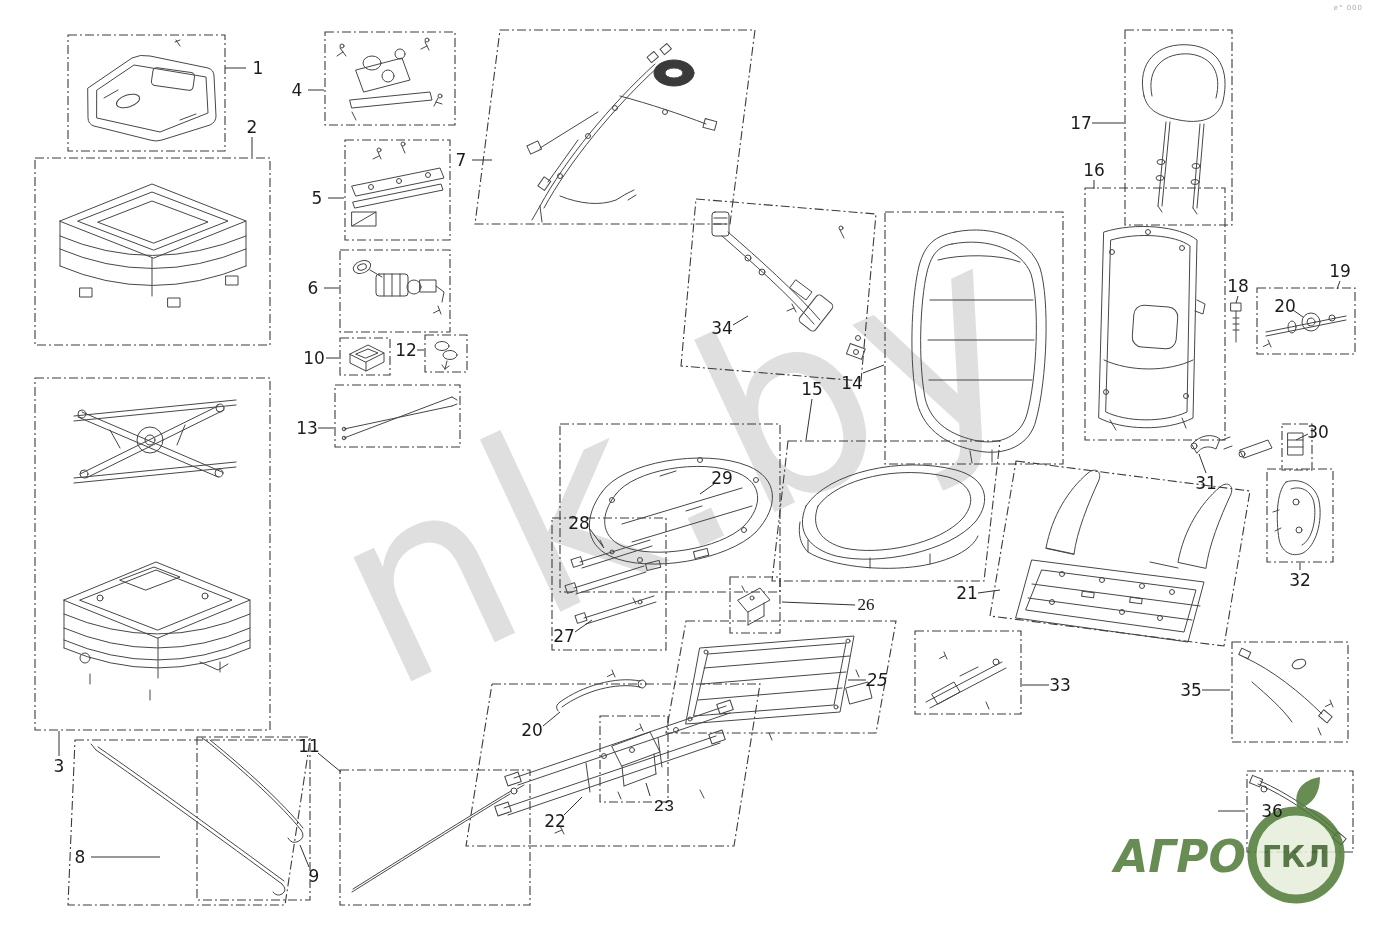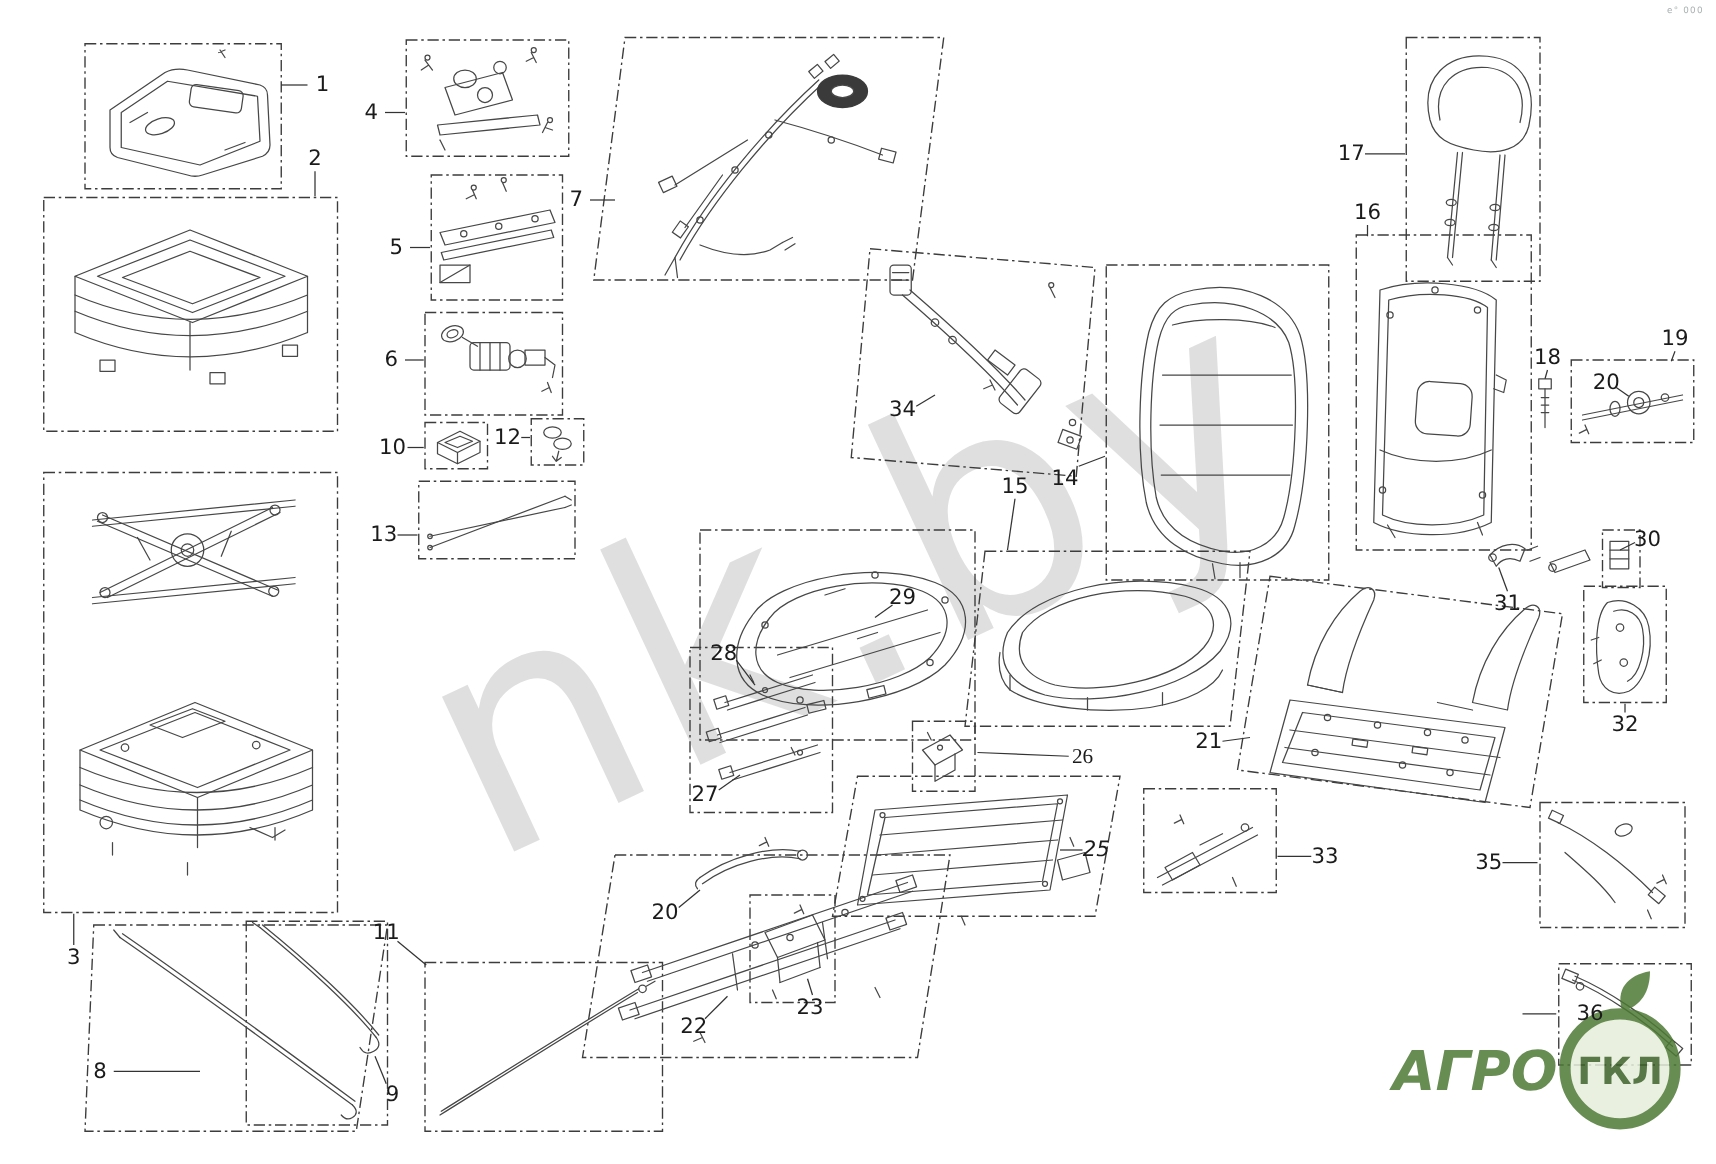--- a/index.html
+++ b/index.html
@@ -528,21 +528,21 @@
       <div class="callout" style="left: 307px; top: 428px;">13</div>
       <div class="callout" style="left: 852px; top: 383px;">14</div>
       <div class="callout" style="left: 812px; top: 389px;">15</div>
       <div class="callout" style="left: 1094px; top: 170px;">16</div>
       <div class="callout" style="left: 1081px; top: 123px;">17</div>
       <div class="callout" style="left: 1238px; top: 286px;">18</div>
       <div class="callout" style="left: 1340px; top: 271px;">19</div>
       <div class="callout" style="left: 1285px; top: 306px;">20</div>
       <div class="callout" style="left: 967px; top: 593px;">21</div>
       <div class="callout" style="left: 555px; top: 821px;">22</div>
-      <div class="callout" style="left: 648px; top: 806px;">23</div>
+      <div class="callout" style="left: 664px; top: 806px; font-family: Liberation Mono, monospace;">23</div>
       <div class="callout" style="left: 532px; top: 730px;">20</div>
       <div class="callout" style="left: 877px; top: 680px; font-style: italic;">25</div>
       <div class="callout" style="left: 866px; top: 605px; font-family: Liberation Serif, serif;">26</div>
       <div class="callout" style="left: 564px; top: 636px;">27</div>
       <div class="callout" style="left: 579px; top: 523px;">28</div>
       <div class="callout" style="left: 722px; top: 478px;">29</div>
       <div class="callout" style="left: 1318px; top: 432px;">30</div>
       <div class="callout" style="left: 1206px; top: 483px;">31</div>
       <div class="callout" style="left: 1300px; top: 580px;">32</div>
       <div class="callout" style="left: 1060px; top: 685px;">33</div>

